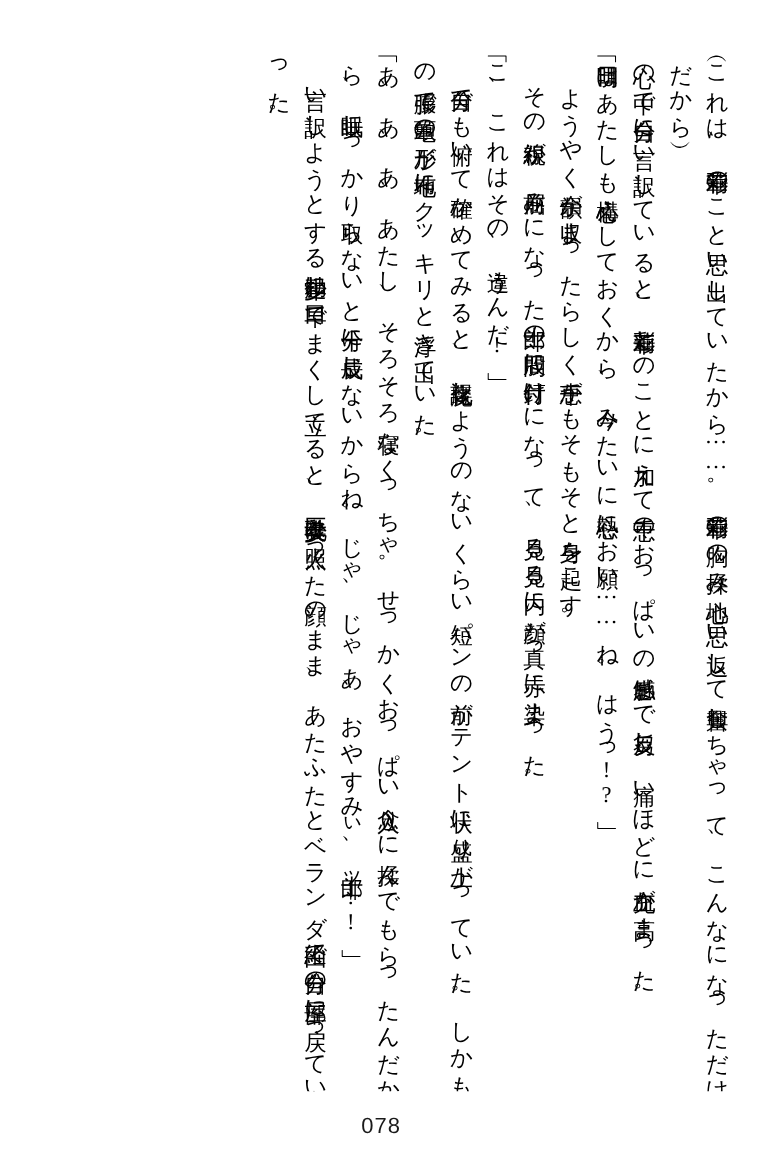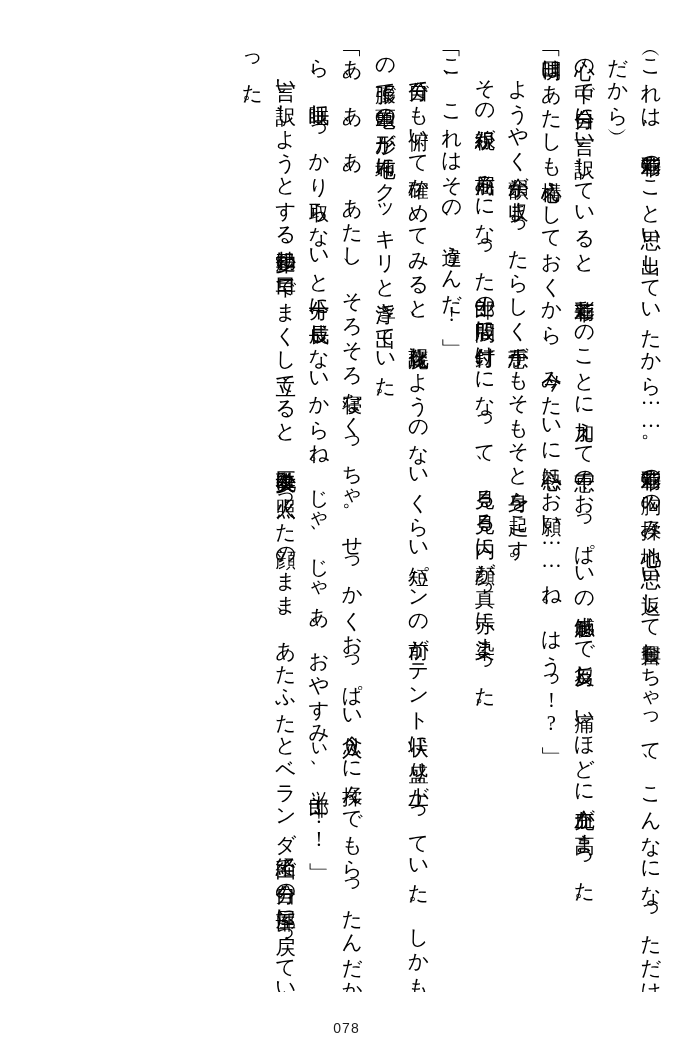--- a/index.html
+++ b/index.html
@@ -53,21 +53,21 @@
   .para.noindent {
     text-indent: 0;
   }
 
   .page-number {
     position: absolute;
     bottom: 14px;
     left: 0;
     width: 693px;
     text-align: center;
-    font-size: 14px;
+    font-size: 20px;
     letter-spacing: 1px;
     font-family: "Liberation Sans", sans-serif;
     color: #1a1a1a;
   }
 </style>
 </head>
 <body>
 
 <div class="page">
 

